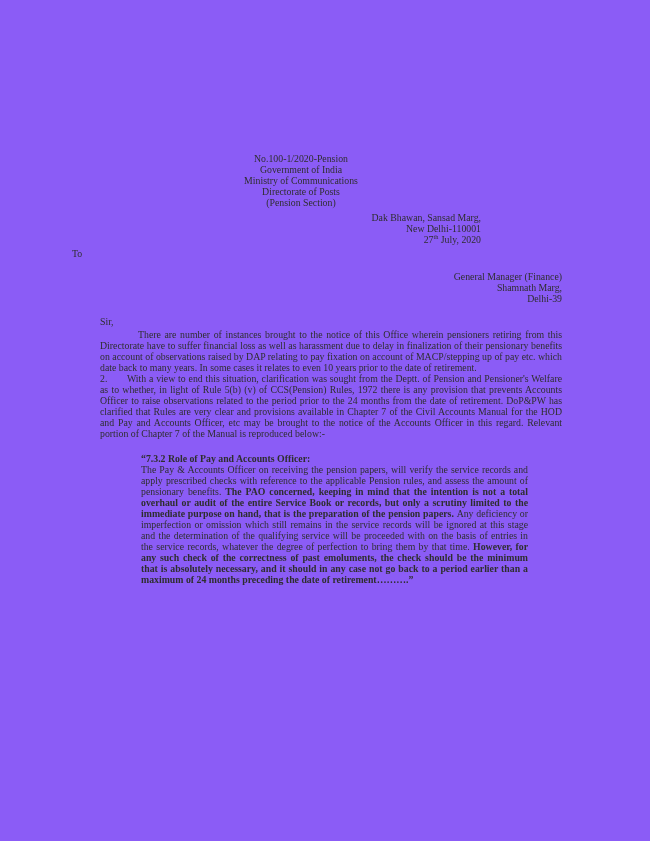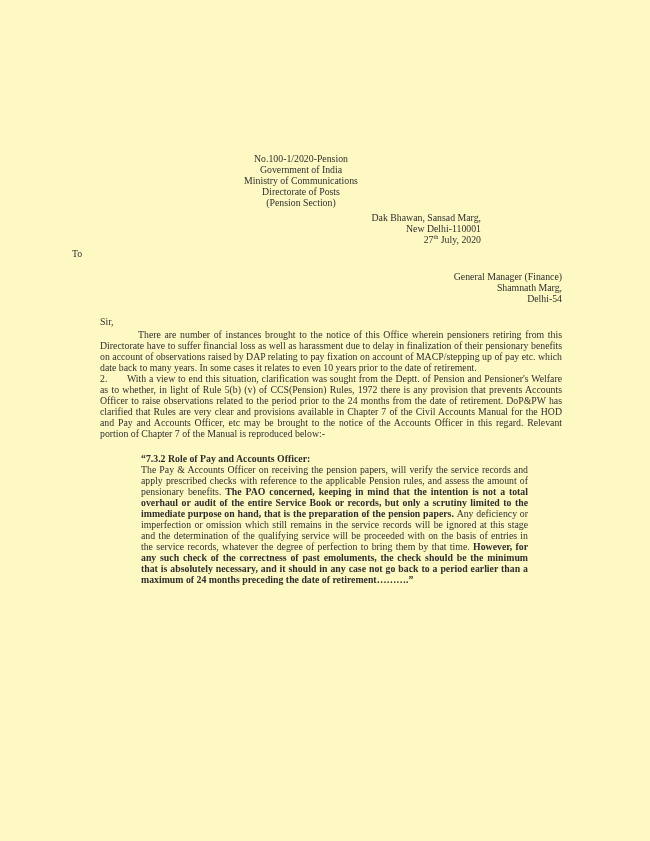--- a/index.html
+++ b/index.html
@@ -4,21 +4,21 @@
 <style>
   * { margin: 0; padding: 0; box-sizing: border-box; }
   html, body { background: #ffffff; }
   body {
     width: 650px; height: 841px;
     font-family: "Liberation Serif", "DejaVu Serif", serif;
   }
   .page {
     position: relative;
     width: 650px; height: 841px;
-    background: #fef9c3;
+    background: #8b5cf6;
     color: #2e2e2e;
     overflow: hidden;
   }
   .content {
     position: absolute;
     left: 100px; top: 153px;
     width: 462px;
     font-size: 9.8px;
     line-height: 11px;
   }
@@ -54,21 +54,21 @@
       <div>Dak Bhawan, Sansad Marg,</div>
       <div>New Delhi-110001</div>
       <div><span>27</span><sup>th</sup><span> July, 2020</span></div>
     </div>
 
     <div class="to-label">To</div>
 
     <div class="recipient-block">
       <div>General Manager (Finance)</div>
       <div>Shamnath Marg,</div>
-      <div>Delhi-54</div>
+      <div>Delhi-39</div>
     </div>
 
     <div class="salutation">Sir,</div>
 
     <p class="para first">There are number of instances brought to the notice of this Office wherein pensioners retiring from this Directorate have to suffer financial loss as well as harassment due to delay in finalization of their pensionary benefits on account of observations raised by DAP relating to pay fixation on account of MACP/stepping up of pay etc. which date back to many years. In some cases it relates to even 10 years prior to the date of retirement.</p>
 
     <p class="para"><span class="para-num">2.</span><span>With a view to end this situation, clarification was sought from the Deptt. of Pension and Pensioner's Welfare as to whether, in light of Rule 5(b) (v) of CCS(Pension) Rules, 1972 there is any provision that prevents Accounts Officer to raise observations related to the period prior to the 24 months from the date of retirement. DoP&amp;PW has clarified that Rules are very clear and provisions available in Chapter 7 of the Civil Accounts Manual for the HOD and Pay and Accounts Officer, etc may be brought to the notice of the Accounts Officer in this regard. Relevant portion of Chapter 7 of the Manual is reproduced below:-</span></p>
 
     <div class="quote-block">
       <div class="quote-heading">“7.3.2 Role of Pay and Accounts Officer:</div>

